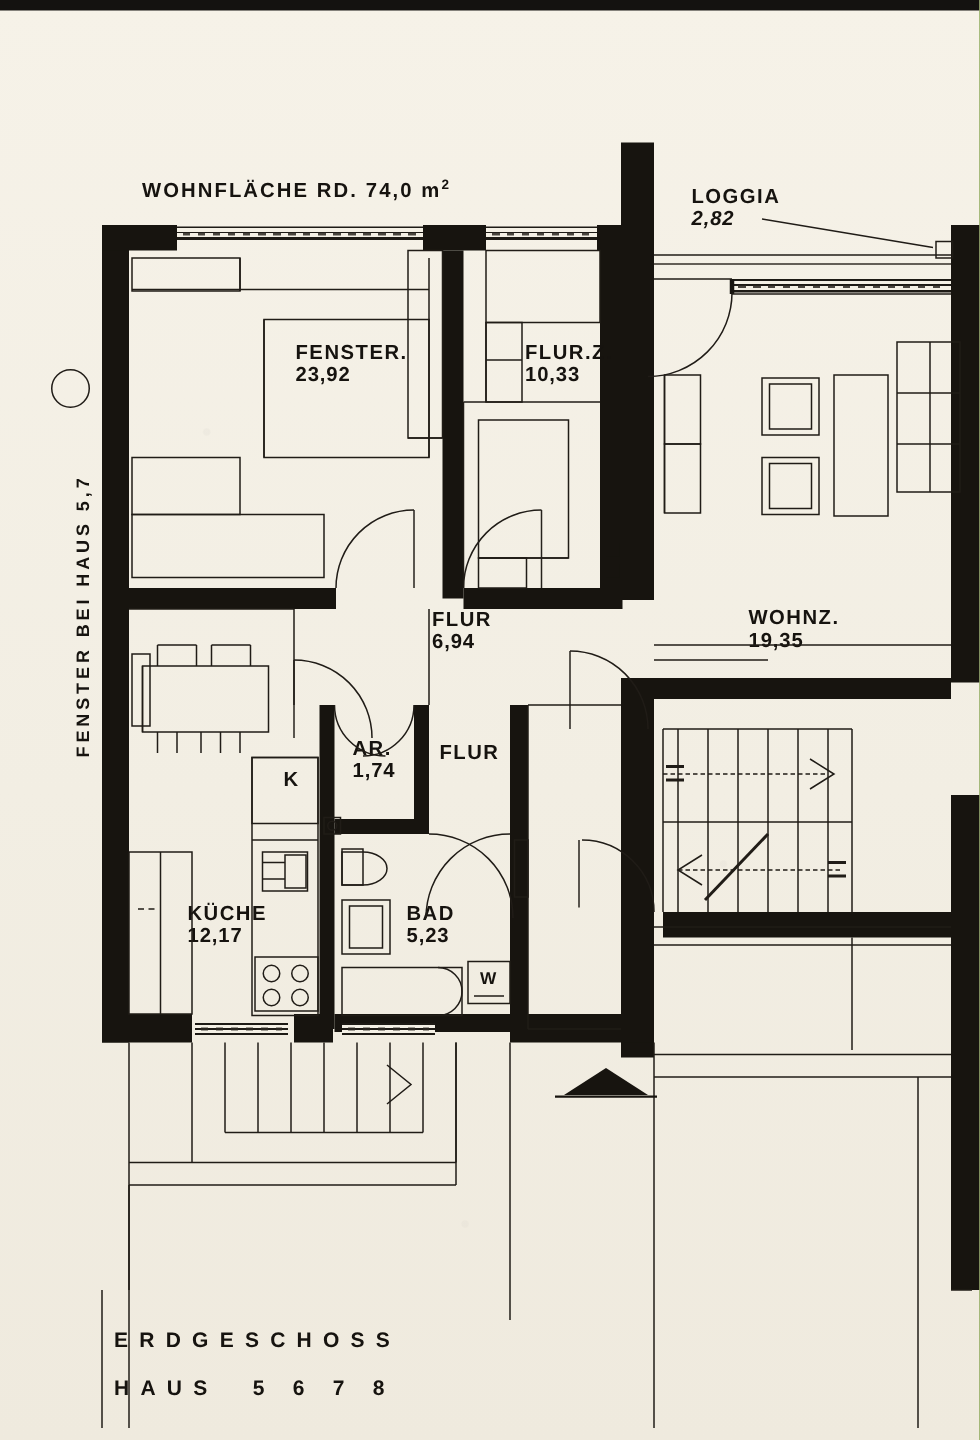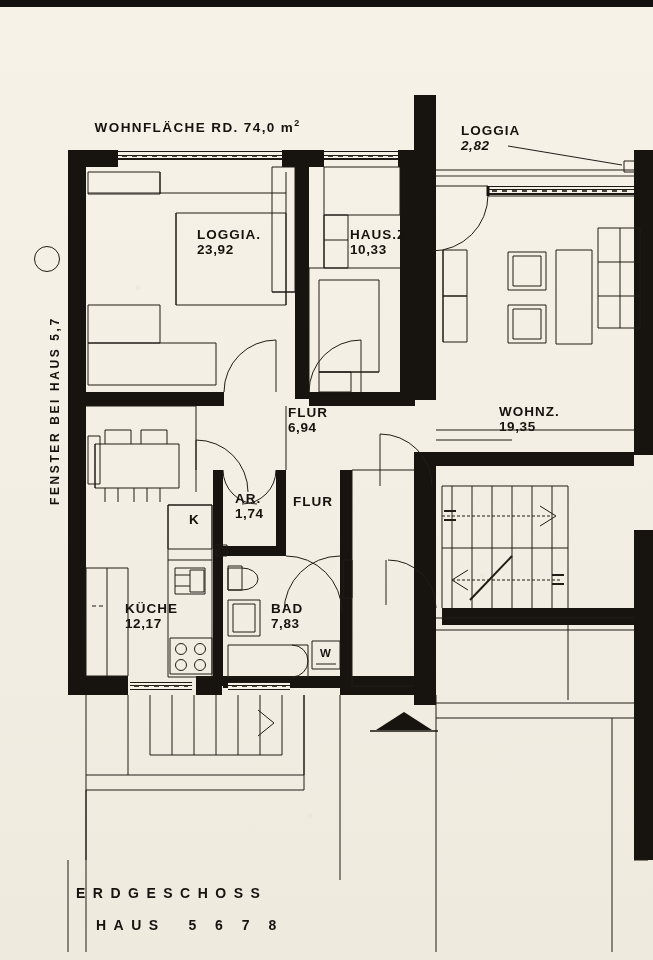--- a/index.html
+++ b/index.html
@@ -66,21 +66,21 @@
     position:absolute;
     transform-origin:0 0;
     transform:rotate(-90deg);
     font-size:12px;letter-spacing:2.6px;font-weight:700;
     color:#16130f;white-space:nowrap;
   }
   .foot{
     font-size:14px;font-weight:700;color:#16130f;white-space:pre;
   }
   #foot1{letter-spacing:7.5px;}
-  #foot2{letter-spacing:7.5px;margin-left:20px;}
+  #foot2{letter-spacing:7.5px;}
   
   #circ{
     position:absolute;
     width:26px;height:26px;border:1px solid #201c17;border-radius:50%;
     box-sizing:border-box;
   }
   svg.ov{position:absolute;left:0;top:0;width:653px;height:960px;overflow:visible;pointer-events:none;}
   svg.ov *{vector-effect:non-scaling-stroke;}
 </style>
 </head>
@@ -146,45 +146,45 @@
 
   <div class="window" style="left:488px;top:186px;width:146px;height:9px;"></div>
   <div class="window-hatch" style="left:492px;top:190px;width:138px;height:2px;"></div>
 
   <div class="window" style="left:130px;top:682px;width:62px;height:8px;"></div>
   <div class="window-hatch" style="left:134px;top:685px;width:54px;height:2px;"></div>
 
   <div class="window" style="left:228px;top:682px;width:62px;height:8px;"></div>
   <div class="window-hatch" style="left:232px;top:685px;width:54px;height:2px;"></div>
 
-  <div class="lbl lbl-room" style="left:197px;top:227px;">LOGGIA.</div>
+  <div class="lbl lbl-room" style="left:197px;top:227px;">FENSTER.</div>
   <div class="lbl lbl-num" style="left:197px;top:242px;">23,92</div>
 
-  <div class="lbl lbl-room" style="left:350px;top:227px;">HAUS.Z.</div>
+  <div class="lbl lbl-room" style="left:350px;top:227px;">FLUR.Z.</div>
   <div class="lbl lbl-num" style="left:350px;top:242px;">10,33</div>
 
   <div class="lbl lbl-room" style="left:461px;top:123px;">LOGGIA</div>
   <div class="lbl lbl-num" style="left:461px;top:138px;font-style:italic;">2,82</div>
 
   <div class="lbl lbl-room" style="left:499px;top:404px;">WOHNZ.</div>
   <div class="lbl lbl-num" style="left:499px;top:419px;">19,35</div>
 
   <div class="lbl lbl-room" style="left:288px;top:405px;">FLUR</div>
   <div class="lbl lbl-num" style="left:288px;top:420px;">6,94</div>
 
   <div class="lbl lbl-room" style="left:293px;top:494px;">FLUR</div>
 
   <div class="lbl lbl-room" style="left:235px;top:491px;">AR.</div>
   <div class="lbl lbl-num" style="left:235px;top:506px;">1,74</div>
 
   <div class="lbl lbl-room" style="left:125px;top:601px;">KÜCHE</div>
   <div class="lbl lbl-num" style="left:125px;top:616px;">12,17</div>
 
   <div class="lbl lbl-room" style="left:271px;top:601px;">BAD</div>
-  <div class="lbl lbl-num" style="left:271px;top:616px;">7,83</div>
+  <div class="lbl lbl-num" style="left:271px;top:616px;">5,23</div>
 
   <div class="lbl lbl-room" style="left:189px;top:512px;">K</div>
   <div class="lbl lbl-small" style="left:320px;top:647px;">W</div>
 
   <div class="lbl foot" id="foot1" style="left:76px;top:886px;">ERDGESCHOSS</div>
   <div class="lbl foot" id="foot2" style="left:76px;top:918px;">HAUS  5 6 7 8</div>
 
   <svg class="ov" viewBox="0 0 653 960">
     <g stroke="#201c17" fill="none" stroke-width="1">
 

